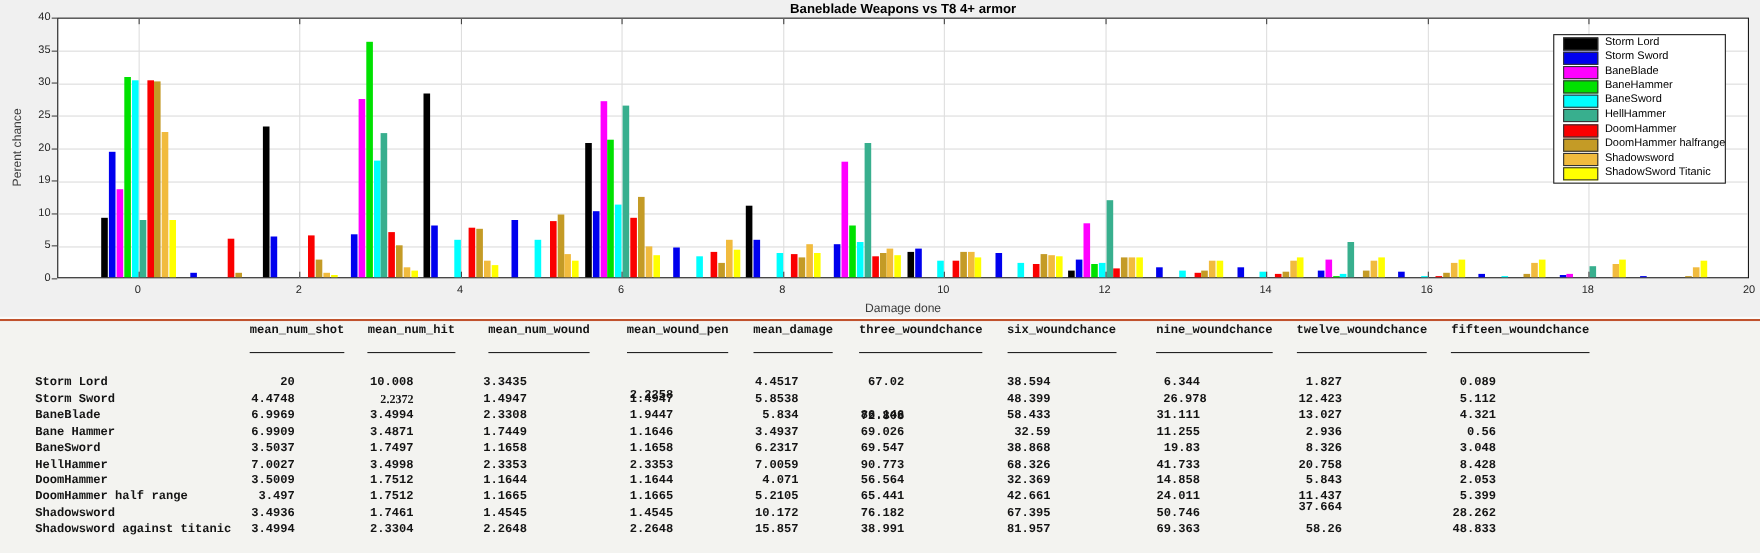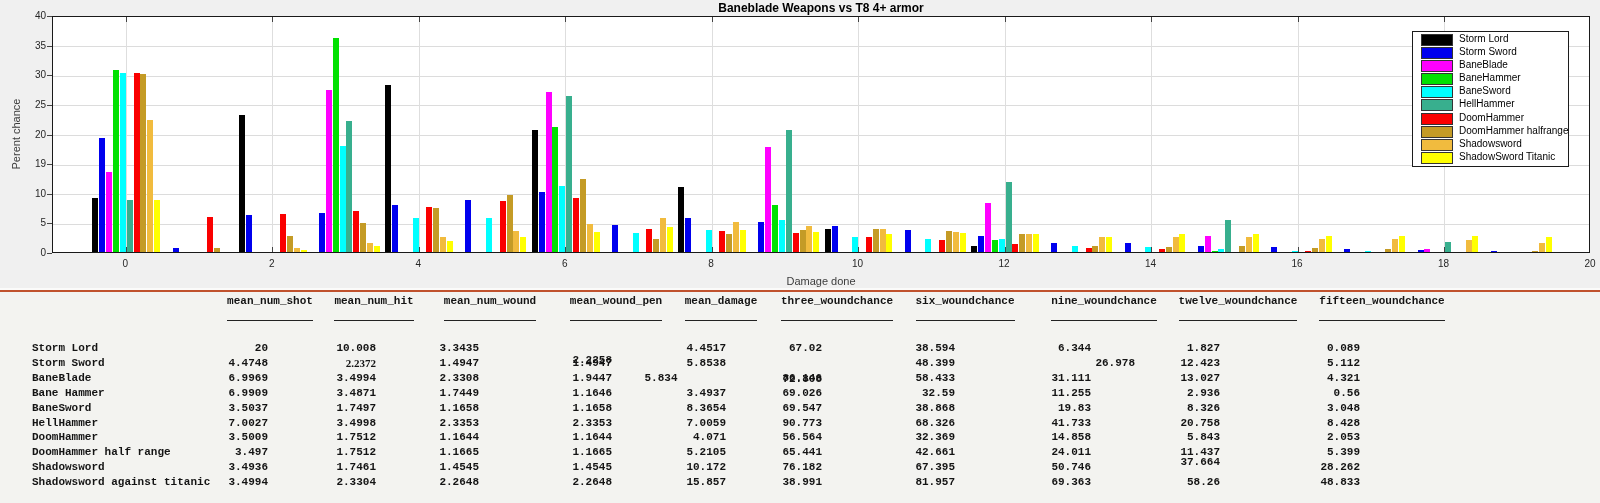--- a/index.html
+++ b/index.html
@@ -331,29 +331,29 @@
       <div class="mono cell" style="left: 1090px; top: 50px; width: 130px;">1.827</div>
       <div class="mono cell" style="left: 1230px; top: 50px; width: 130px;">0.089</div>
       <div class="mono rowlabel" style="left: 32px; top: 64.9px;">Storm Sword</div>
       <div class="mono cell" style="left: 138px; top: 64.9px; width: 130px;">4.4748</div>
       <div class="mono cell" style="left: 246px; top: 64.9px; width: 130px; font-family: Liberation Serif, serif;">2.2372</div>
       <div class="mono cell" style="left: 349px; top: 64.9px; width: 130px;">1.4947</div>
       <div class="mono cell" style="left: 482px; top: 64.9px; width: 130px;">1.4947</div>
       <div class="mono cell" style="left: 596px; top: 64.9px; width: 130px;">5.8538</div>
       <div class="mono cell" style="left: 692px; top: 81px; width: 130px;">72.808</div>
       <div class="mono cell" style="left: 825px; top: 64.9px; width: 130px;">48.399</div>
-      <div class="mono cell" style="left: 1005px; top: 64.9px; width: 130px;">26.978</div>
+      <div class="mono cell" style="left: 967px; top: 64.9px; width: 130px;">26.978</div>
       <div class="mono cell" style="left: 1090px; top: 64.9px; width: 130px;">12.423</div>
       <div class="mono cell" style="left: 1230px; top: 64.9px; width: 130px;">5.112</div>
       <div class="mono rowlabel" style="left: 32px; top: 79.8px;">BaneBlade</div>
       <div class="mono cell" style="left: 138px; top: 79.8px; width: 130px;">6.9969</div>
       <div class="mono cell" style="left: 246px; top: 79.8px; width: 130px;">3.4994</div>
       <div class="mono cell" style="left: 349px; top: 79.8px; width: 130px;">2.3308</div>
       <div class="mono cell" style="left: 482px; top: 79.8px; width: 130px;">1.9447</div>
-      <div class="mono cell" style="left: 596px; top: 79.8px; width: 130px; text-align: center;">5.834</div>
+      <div class="mono cell" style="left: 596px; top: 79.8px; width: 130px;">5.834</div>
       <div class="mono cell" style="left: 692px; top: 79.8px; width: 130px;">86.146</div>
       <div class="mono cell" style="left: 825px; top: 79.8px; width: 130px;">58.433</div>
       <div class="mono cell" style="left: 961px; top: 79.8px; width: 130px;">31.111</div>
       <div class="mono cell" style="left: 1090px; top: 79.8px; width: 130px;">13.027</div>
       <div class="mono cell" style="left: 1230px; top: 79.8px; width: 130px;">4.321</div>
       <div class="mono rowlabel" style="left: 32px; top: 94.7px;">Bane Hammer</div>
       <div class="mono cell" style="left: 138px; top: 94.7px; width: 130px;">6.9909</div>
       <div class="mono cell" style="left: 246px; top: 94.7px; width: 130px;">3.4871</div>
       <div class="mono cell" style="left: 349px; top: 94.7px; width: 130px;">1.7449</div>
       <div class="mono cell" style="left: 482px; top: 94.7px; width: 130px;">1.1646</div>
@@ -361,21 +361,21 @@
       <div class="mono cell" style="left: 692px; top: 94.7px; width: 130px;">69.026</div>
       <div class="mono cell" style="left: 825px; top: 94.7px; width: 130px;">32.59</div>
       <div class="mono cell" style="left: 961px; top: 94.7px; width: 130px;">11.255</div>
       <div class="mono cell" style="left: 1090px; top: 94.7px; width: 130px;">2.936</div>
       <div class="mono cell" style="left: 1230px; top: 94.7px; width: 130px;">0.56</div>
       <div class="mono rowlabel" style="left: 32px; top: 109.6px;">BaneSword</div>
       <div class="mono cell" style="left: 138px; top: 109.6px; width: 130px;">3.5037</div>
       <div class="mono cell" style="left: 246px; top: 109.6px; width: 130px;">1.7497</div>
       <div class="mono cell" style="left: 349px; top: 109.6px; width: 130px;">1.1658</div>
       <div class="mono cell" style="left: 482px; top: 109.6px; width: 130px;">1.1658</div>
-      <div class="mono cell" style="left: 596px; top: 109.6px; width: 130px;">8.3654</div>
+      <div class="mono cell" style="left: 596px; top: 109.6px; width: 130px;">6.2317</div>
       <div class="mono cell" style="left: 692px; top: 109.6px; width: 130px;">69.547</div>
       <div class="mono cell" style="left: 825px; top: 109.6px; width: 130px;">38.868</div>
       <div class="mono cell" style="left: 961px; top: 109.6px; width: 130px;">19.83</div>
       <div class="mono cell" style="left: 1090px; top: 109.6px; width: 130px;">8.326</div>
       <div class="mono cell" style="left: 1230px; top: 109.6px; width: 130px;">3.048</div>
       <div class="mono rowlabel" style="left: 32px; top: 124.5px;">HellHammer</div>
       <div class="mono cell" style="left: 138px; top: 124.5px; width: 130px;">7.0027</div>
       <div class="mono cell" style="left: 246px; top: 124.5px; width: 130px;">3.4998</div>
       <div class="mono cell" style="left: 349px; top: 124.5px; width: 130px;">2.3353</div>
       <div class="mono cell" style="left: 482px; top: 124.5px; width: 130px;">2.3353</div>

